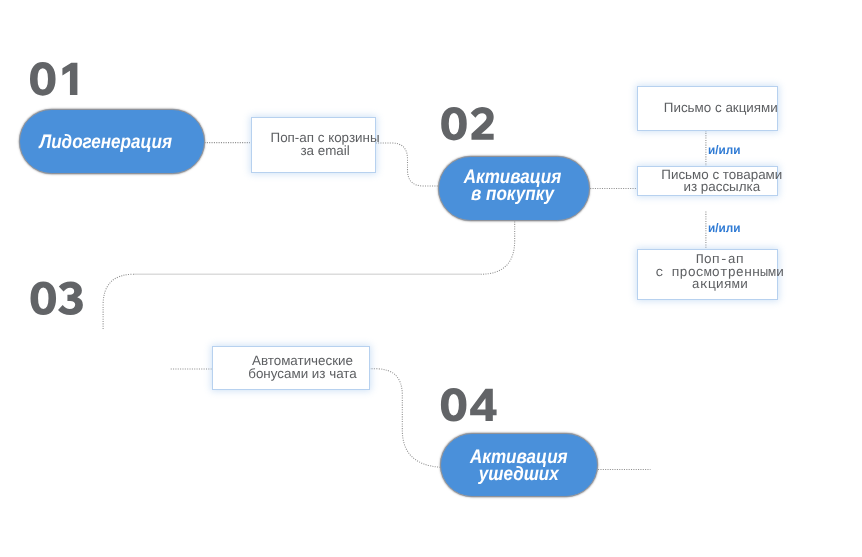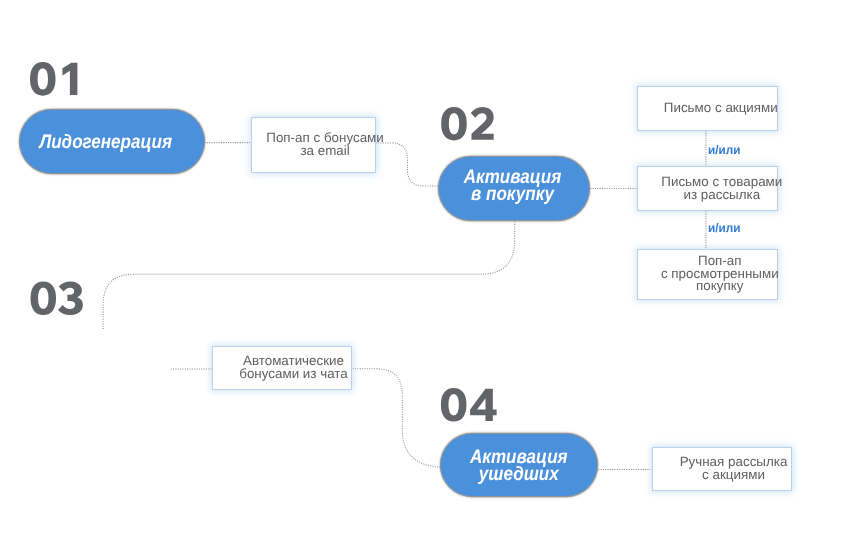--- a/index.html
+++ b/index.html
@@ -73,72 +73,66 @@
   </svg>
 
   <div class="pill" style="left:18.7px;top:108.5px;width:186.3px;height:65.3px;">
     <div class="pill-text" style="transform:translate(-6px,0.6px) scaleX(.875);">
       <div>Лидогенерация</div>
     </div>
   </div>
 
   <div class="card" style="left:250.5px;top:116.5px;width:125.1px;height:56px;">
     <div class="card-text">
-      <div>Поп-ап с бонусами</div>
+      <div>Поп-ап с корзины</div>
         <div>за email</div>
     </div>
   </div>
 
   <div class="pill" style="left:437.8px;top:156.0px;width:152.3px;height:65.0px;">
     <div class="pill-text" style="transform:translate(-1.3px,-2.6px) scaleX(.875);">
       <div>Активация</div>
         <div>в покупку</div>
     </div>
   </div>
 
   <div class="card" style="left:637.3px;top:85.5px;width:141px;height:45px;">
     <div class="card-text" style="transform:translateX(1px);">
       <div>Письмо с акциями</div>
     </div>
   </div>
 
   <div class="orlabel" style="left:708.4px;top:144.2px;">и/или</div>
 
-  <div class="card" style="left:637.3px;top:166.3px;width:141px;height:45px;">
+  <div class="card" style="left:637.3px;top:166.3px;width:141px;height:30px;">
     <div class="card-text" style="transform:translateX(2px);">
       <div>Письмо с товарами</div>
         <div>из рассылка</div>
     </div>
   </div>
 
   <div class="orlabel" style="left:708.4px;top:221.8px;">и/или</div>
 
-  <div class="card" style="left:637.3px;top:248.5px;width:141px;height:51px;">
+  <div class="card" style="left:637.3px;top:248.5px;width:141px;height:51px;font-family:Liberation Mono, monospace;">
     <div class="card-text" style="transform:translateY(0.2px);">
       <div>Поп-ап</div>
         <div>с просмотренными</div>
-        <div>покупку</div>
+        <div>акциями</div>
     </div>
   </div>
 
 
-  <div class="card" style="left:211.5px;top:345.5px;width:140px;height:44.7px;">
+  <div class="card" style="left:211.5px;top:345.5px;width:158px;height:44.7px;">
     <div class="card-text">
       <div>Автоматические</div>
         <div>бонусами из чата</div>
     </div>
   </div>
 
   <div class="pill" style="left:439.6px;top:433.0px;width:158.4px;height:64.0px;">
     <div class="pill-text" style="transform:translate(0px,1.3px) scaleX(.875);">
       <div>Активация</div>
         <div>ушедших</div>
     </div>
   </div>
 
-  <div class="card" style="left:651.5px;top:446.6px;width:140px;height:44.8px;">
-    <div class="card-text">
-      <div>Ручная рассылка</div>
-        <div>с акциями</div>
-    </div>
-  </div>
 
 </div>
 
 </body></html>

